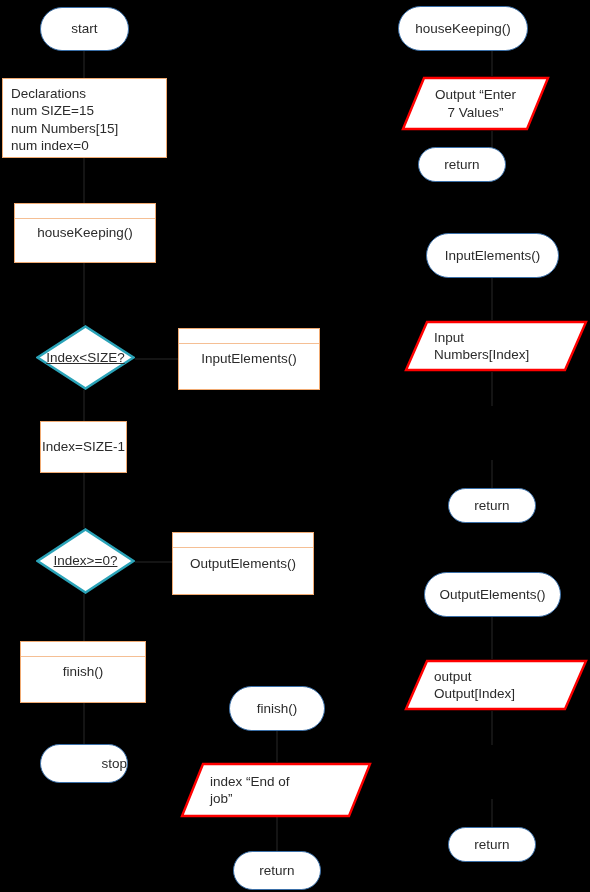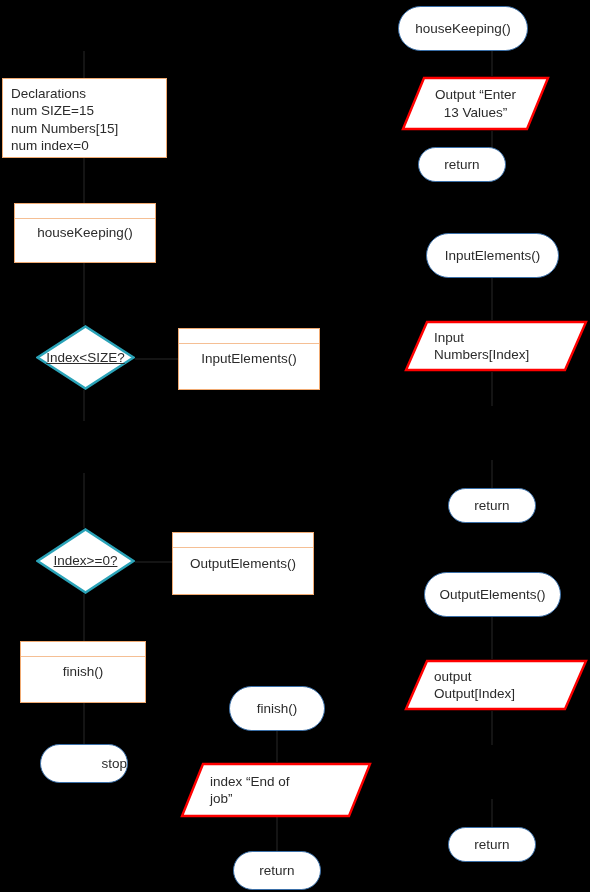--- a/index.html
+++ b/index.html
@@ -133,40 +133,46 @@
   <div class="conn" style="left:491px; top:278px; width:2px; height:42px;"></div>
   <div class="conn" style="left:491px; top:372px; width:2px; height:34px;"></div>
   <div class="conn" style="left:491px; top:460px; width:2px; height:28px;"></div>
   <div class="conn" style="left:491px; top:617px; width:2px; height:42px;"></div>
   <div class="conn" style="left:491px; top:711px; width:2px; height:34px;"></div>
   <div class="conn" style="left:491px; top:799px; width:2px; height:28px;"></div>
 
   <div class="conn" style="left:276px; top:731px; width:2px; height:31px;"></div>
   <div class="conn" style="left:276px; top:817px; width:2px; height:34px;"></div>
 
+  <div class="node terminator" style="left:40px; top:7px; width:89px; height:44px;">
+    <span class="lbl">start</span>
+  </div>
 
   <div class="node decl" style="left:2px; top:78px; width:165px; height:80px;">
     <span class="lbl">Declarations
    num SIZE=15
    num Numbers[15]
    num index=0</span>
   </div>
 
   <div class="node subproc" style="left:14px; top:203px; width:142px; height:60px;">
     <span class="bar"></span>
     <span class="lbl">houseKeeping()</span>
   </div>
 
   <div class="node decision" style="left:36px; top:325px; width:99px; height:65px;">
     <svg width="99" height="65" viewBox="0 0 99 65">
       <polygon points="49.5,1.5 97.5,32.5 49.5,63.5 1.5,32.5" fill="#ffffff" stroke="#2aa3b8" stroke-width="2.6"></polygon>
     </svg>
     <span class="lbl">Index&lt;SIZE?</span>
   </div>
 
+  <div class="node process" style="left:40px; top:421px; width:87px; height:52px;">
+    <span class="lbl">Index=SIZE-1</span>
+  </div>
 
   <div class="node decision" style="left:36px; top:528px; width:99px; height:66px;">
     <svg width="99" height="66" viewBox="0 0 99 66">
       <polygon points="49.5,1.5 97.5,33 49.5,64.5 1.5,33" fill="#ffffff" stroke="#2aa3b8" stroke-width="2.6"></polygon>
     </svg>
     <span class="lbl">Index&gt;=0?</span>
   </div>
 
   <div class="node subproc" style="left:20px; top:641px; width:126px; height:62px;">
     <span class="bar"></span>
@@ -205,21 +211,21 @@
 
   <div class="node terminator" style="left:398px; top:6px; width:130px; height:45px;">
     <span class="lbl">houseKeeping()</span>
   </div>
 
   <div class="node io" style="left:401px; top:76px; width:149px; height:55px;">
     <svg width="149" height="55" viewBox="0 0 149 55">
       <polygon points="23,2 147,2 126,53 2,53" fill="#ffffff" stroke="#ff0000" stroke-width="2.4"></polygon>
     </svg>
     <span class="lbl">Output “Enter
-13 Values”</span>
+7 Values”</span>
   </div>
 
   <div class="node terminator" style="left:418px; top:147px; width:88px; height:35px;">
     <span class="lbl">return</span>
   </div>
 
   <div class="node terminator" style="left:426px; top:233px; width:133px; height:45px;">
     <span class="lbl">InputElements()</span>
   </div>
 

